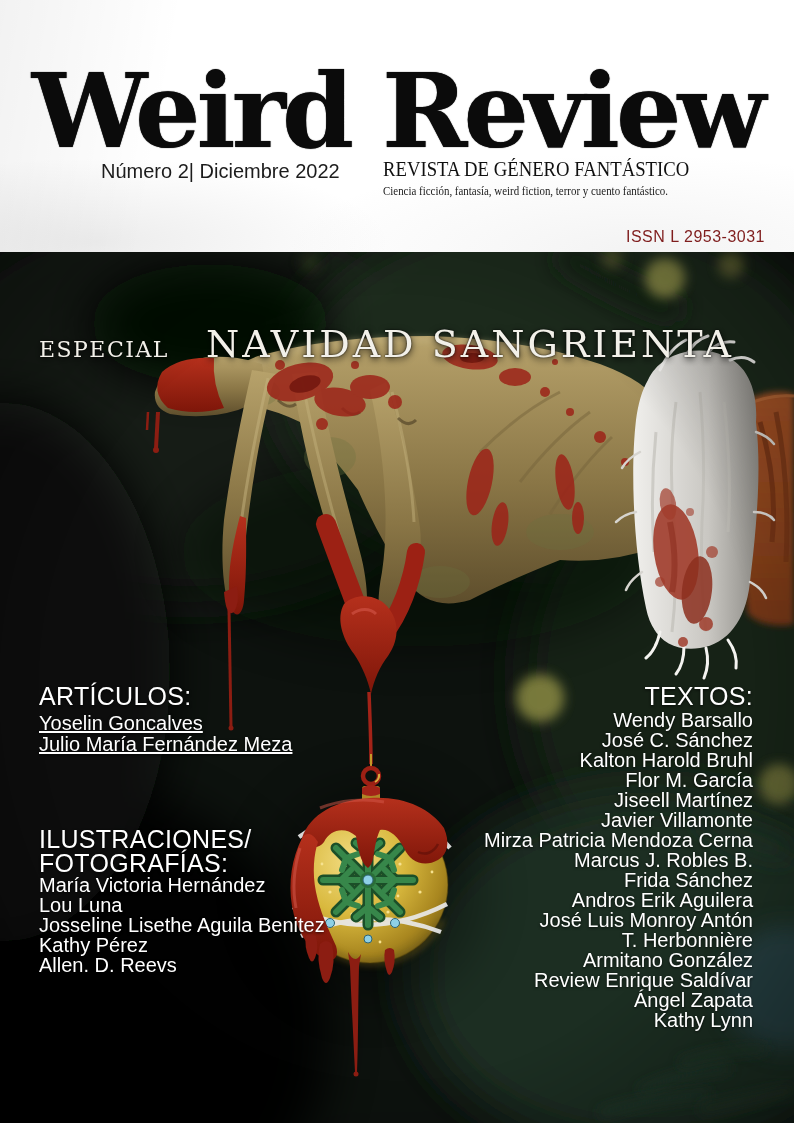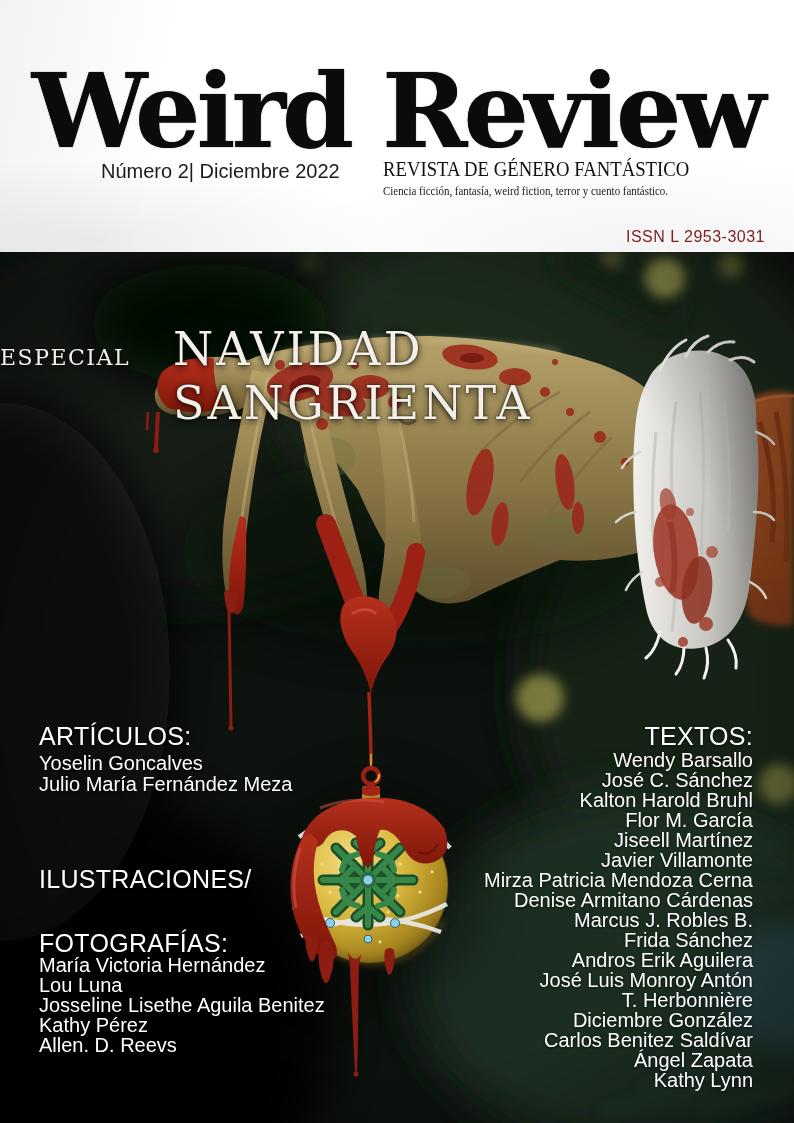--- a/index.html
+++ b/index.html
@@ -17,33 +17,33 @@
         letter-spacing:-4px;color:#0b0b0b;text-shadow:0 0 1px #000;}
   .issue-line{position:absolute;left:101px;top:160px;font-size:20px;color:#1c1c1c;}
   .revista{position:absolute;left:383px;top:157px;font-family:"Liberation Serif",serif;color:#101010;}
   .revista .big{font-size:22px;line-height:24px;letter-spacing:0px;transform:scaleX(.85);transform-origin:left top;white-space:nowrap;}
   .revista .small{font-size:13px;line-height:16px;margin-top:2px;color:#1b1b1b;transform:scaleX(.84);transform-origin:left top;white-space:nowrap;}
   .issn{position:absolute;right:29px;top:228px;font-size:16px;letter-spacing:.5px;color:#7f1d1d;}
   
   .artwork{position:absolute;left:0;top:252px;width:794px;height:871px;background:#0d120e;overflow:hidden;}
   .artwork svg{position:absolute;left:0;top:0;}
   .title-row{position:absolute;left:0;right:0;top:70px;display:flex;justify-content:center;
-             align-items:baseline;gap:19px;padding-right:21px;
+             align-items:baseline;gap:13px;padding-right:21px;
              font-family:"DejaVu Serif",serif;color:#f2f0e9;
              text-shadow:0 2px 7px rgba(0,0,0,.85),0 0 2px rgba(0,0,0,.9);}
   .title-especial{font-size:22px;letter-spacing:1.5px;}
-  .title-navidad{font-size:46px;letter-spacing:3px;margin-left:24px;}
+  .title-navidad{font-size:38px;letter-spacing:3px;margin-left:24px;}
   .credits{position:absolute;color:#ffffff;text-shadow:0 1px 3px rgba(0,0,0,.75);}
-  .credits .heading{font-size:25px;line-height:26px;letter-spacing:.3px;margin-top:40px;}
+  .credits .heading{font-size:25px;line-height:26px;letter-spacing:.3px;}
   .credits .heading.two{line-height:23.5px;}
   .list{margin:0;padding:0;}
   .list-item{font-size:20px;}
   .col-left{left:39px;top:431px;width:330px;text-align:left;}
   .col-left .list{margin-top:4px;}
-  .col-left .list-item{line-height:21px;}
+  .col-left .list-item{line-height:21px;text-decoration:underline;}
   .col-illus{left:39px;top:576px;width:340px;text-align:left;}
   .col-illus .list{margin-top:0px;}
   .col-illus .list-item{line-height:20px;}
   .col-right{right:41px;top:431px;width:360px;text-align:right;}
   .col-right .list{margin-top:1px;}
   .col-right .list-item{line-height:20px;}
 </style>
 </head>
 <body>
 
@@ -373,26 +373,25 @@
     <div class="credits col-right">
       <div class="heading">TEXTOS:</div>
       <div class="list">
         <div class="list-item">Wendy Barsallo</div>
         <div class="list-item">José C. Sánchez</div>
         <div class="list-item">Kalton Harold Bruhl</div>
         <div class="list-item">Flor M. García</div>
         <div class="list-item">Jiseell Martínez</div>
         <div class="list-item">Javier Villamonte</div>
         <div class="list-item">Mirza Patricia Mendoza Cerna</div>
-        <div class="list-item">Denise Armitano Cárdenas</div>
         <div class="list-item">Marcus J. Robles B.</div>
         <div class="list-item">Frida Sánchez</div>
         <div class="list-item">Andros Erik Aguilera</div>
         <div class="list-item">José Luis Monroy Antón</div>
         <div class="list-item">T. Herbonnière</div>
-        <div class="list-item">Diciembre González</div>
-        <div class="list-item">Carlos Benitez Saldívar</div>
+        <div class="list-item">Armitano González</div>
+        <div class="list-item">Review Enrique Saldívar</div>
         <div class="list-item">Ángel Zapata</div>
         <div class="list-item">Kathy Lynn</div>
       </div>
     </div>
   </div>
 </div>
 
 </body></html>

